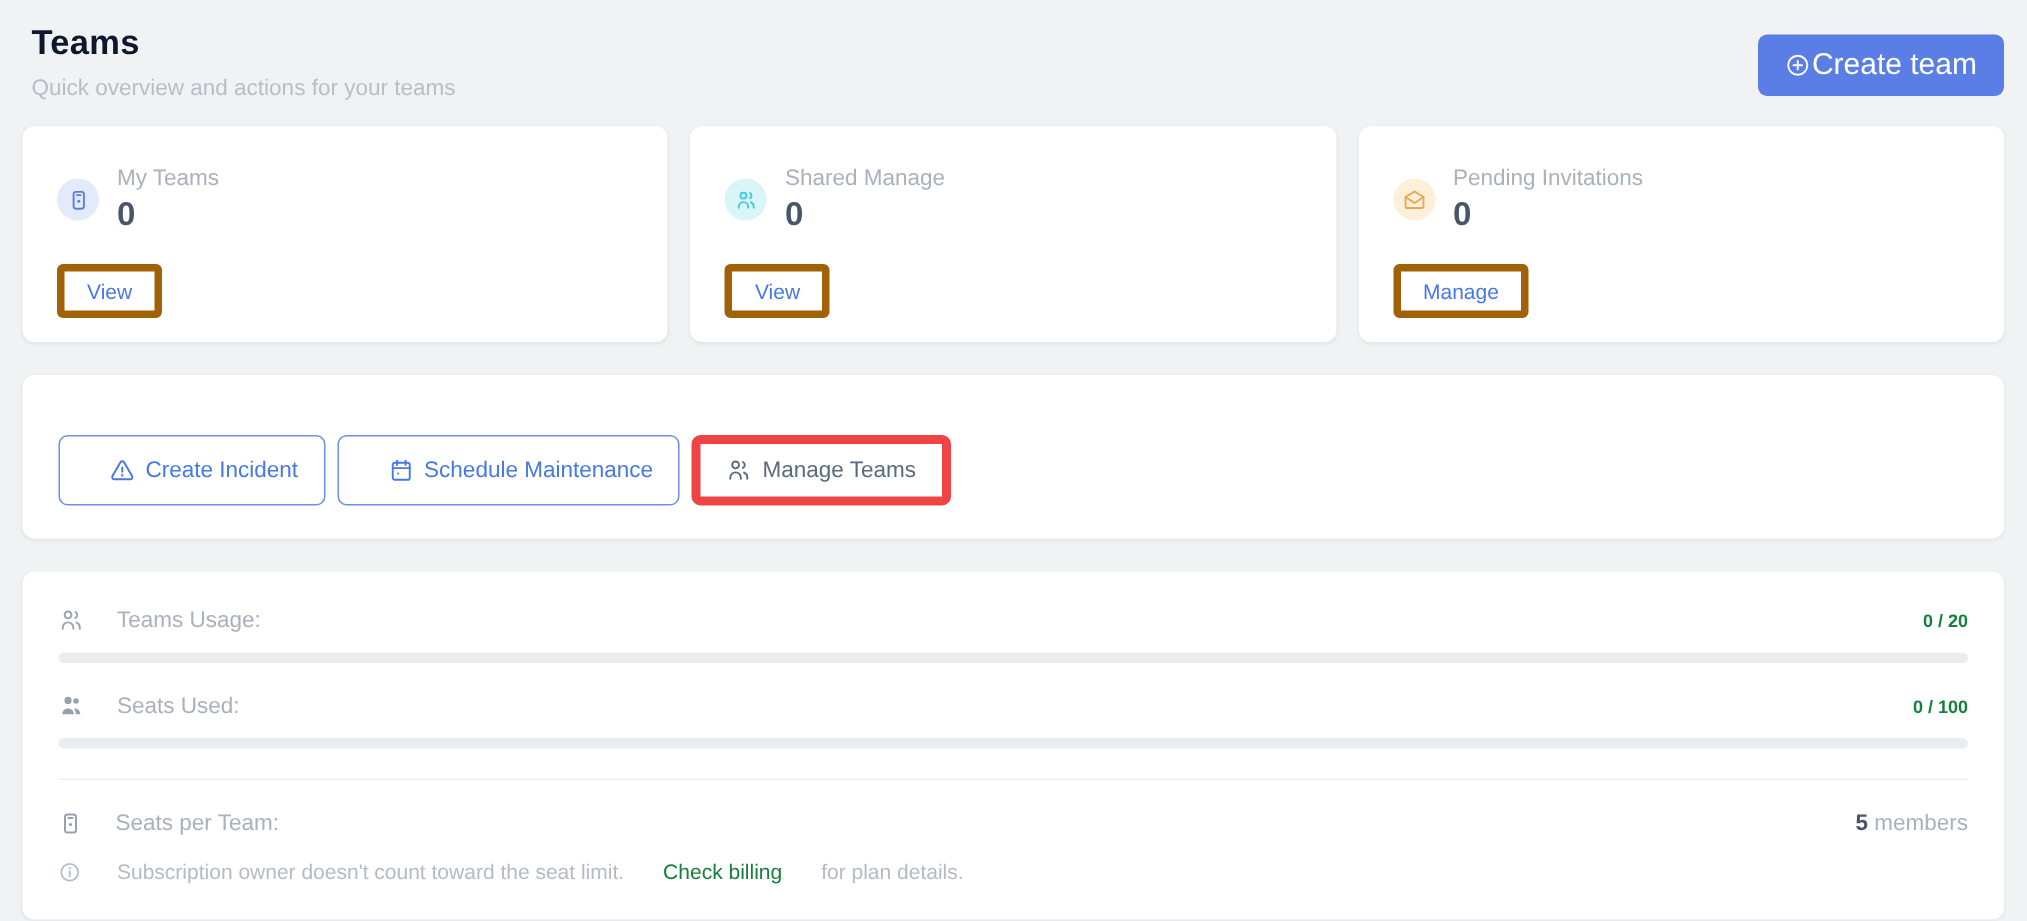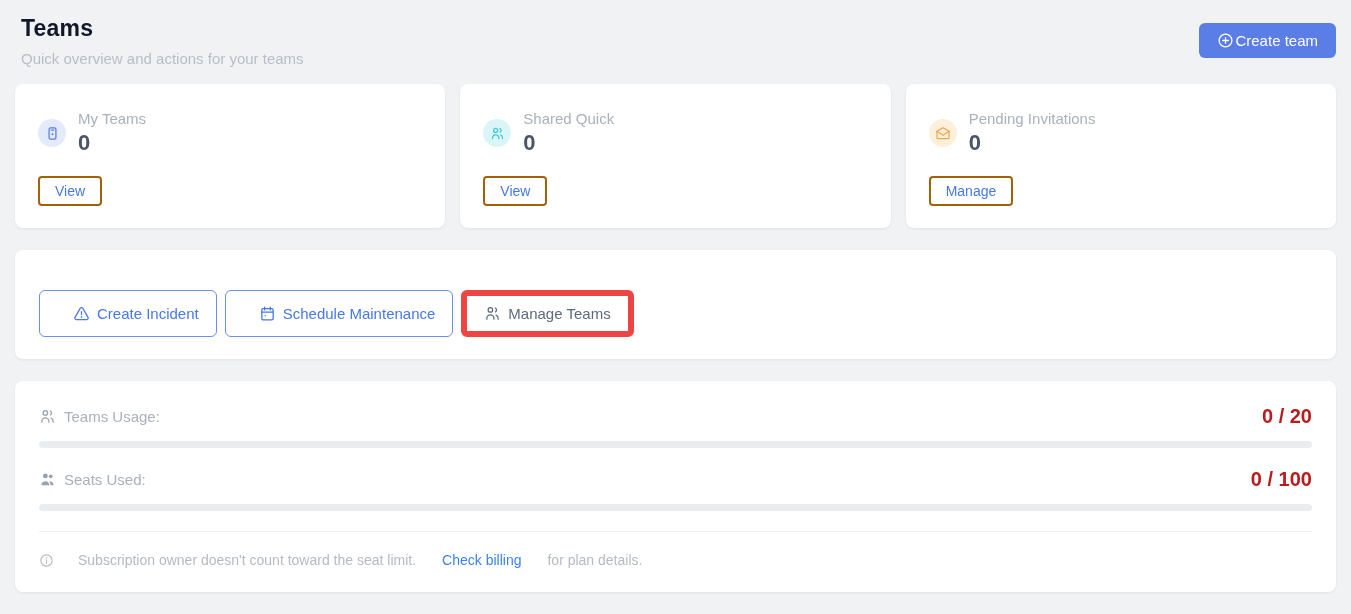--- a/index.html
+++ b/index.html
@@ -12,42 +12,42 @@
   }
   .page { padding: 15px 15px 0 15px; }
 
   
   .header { display: flex; justify-content: space-between; align-items: flex-start; padding: 0 0 0 6px; }
   .page-title { font-size: 23px; font-weight: bold; color: #0f172a; letter-spacing: .2px; }
   .page-subtitle { font-size: 15px; color: #b8bec8; margin-top: 8px; }
   .btn-create {
     display: inline-flex; align-items: center; gap: 1px;
     background: #5a7ee6; color: #fff; border: none; border-radius: 6px;
-    font-size: 15px; padding: 9px 18px; margin-top: 8px; cursor: pointer;
+    font-size: 20px; padding: 9px 18px; margin-top: 8px; cursor: pointer;
     font-family: "Liberation Sans", sans-serif;
   }
 
   
   .cards-row { display: flex; gap: 15px; margin-top: 17px; }
   .stat-card {
     flex: 1; background: #fff; border-radius: 8px; height: 144px;
     box-shadow: 0 1px 3px rgba(25,39,60,.07);
     padding: 26px 22px 20px 23px;
   }
   .stat-top { display: flex; align-items: center; }
   .icon-circle {
     width: 28px; height: 28px; border-radius: 50%;
     display: flex; align-items: center; justify-content: center;
     flex: 0 0 28px; margin-right: 12px;
   }
   .stat-label { font-size: 15px; color: #a9b1bc; }
   .stat-count { font-size: 22px; font-weight: bold; color: #4a5568; margin-top: 3px; }
   .btn-outline-blue {
     margin-top: 20px; background: #fff; color: #4678e6;
-    border: 2px solid #a16207; border-radius: 4px;
+    border: 5px solid #a16207; border-radius: 4px;
     font-size: 14px; padding: 5px 15px; cursor: pointer;
     font-family: "Liberation Sans", sans-serif;
   }
 
   
   .panel {
     background: #fff; border-radius: 8px; box-shadow: 0 1px 3px rgba(25,39,60,.07);
     margin-top: 22px; padding: 22px 24px;
   }
   .panel-title { font-size: 18px; font-weight: bold; color: #333f50; }
@@ -57,33 +57,33 @@
     background: #fff; border-radius: 6px; font-size: 15px;
     padding: 9px 17px; cursor: pointer;
     font-family: "Liberation Sans", sans-serif;
   }
   .btn-action.blue { color: #4678e6; border: 1px solid #6b8fea; padding-left: 33px; }
   .btn-action.gray { color: #5c6a7e; border: 6px solid #ef4444; }
 
   
   .usage-panel { padding: 24px 24px 24px 24px; }
   .usage-row { display: flex; justify-content: space-between; align-items: center; }
-  .usage-label { display: flex; align-items: center; gap: 8px; font-size: 15px; color: #a9b1bc; }
+  .usage-label { display: flex; align-items: center; gap: 22px; font-size: 15px; color: #a9b1bc; }
   .usage-label svg { color: #97a1b0; }
-  .usage-value { font-size: 20px; font-weight: bold; color: #b91c1c; }
+  .usage-value { font-size: 12px; font-weight: bold; color: #15803d; }
   .progress-track {
     margin-top: 13px; height: 7px; border-radius: 4px; background: #e9edf0;
     overflow: hidden; margin-bottom: 20px;
   }
   .progress-fill { height: 100%; background: #5a7ee6; border-radius: 4px; width: 0%; }
   .usage-divider { border: none; border-top: 1px solid #edeff2; margin: 0 0 20px 0; }
   .seats-value { font-size: 15px; color: #a9b1bc; }
   .seats-value b { color: #4a5568; font-size: 15px; }
   .note { display: flex; align-items: center; gap: 24px; margin-top: 16px; font-size: 14px; color: #b4bbc4; }
-  .note a { color: #3b82f6; text-decoration: none; margin: 0 2px; cursor: pointer; }
+  .note a { color: #15803d; text-decoration: none; margin: 0 2px; cursor: pointer; }
   svg { display: block; }
 </style>
 </head>
 <body>
 
 <div class="page">
 
   <div class="header">
     <div>
       <div class="page-title">Teams</div>
@@ -124,21 +124,21 @@
       <div class="stat-top">
         <span class="icon-circle" style="background:#d9f5f7">
           <svg width="15" height="15" viewBox="0 0 24 24" fill="none" stroke="#3fcdd4" stroke-width="2" stroke-linecap="round" stroke-linejoin="round">
             <circle cx="9" cy="7" r="3.2"></circle>
               <path d="M4 20v-1a5 5 0 0 1 5-5h0a5 5 0 0 1 5 5v1"></path>
               <path d="M16 4.2a3.2 3.2 0 0 1 0 5.6"></path>
               <path d="M17 14.2a5 5 0 0 1 3 4.8v1"></path>
           </svg>
         </span>
         <div>
-          <div class="stat-label">Shared Quick</div>
+          <div class="stat-label">Shared Manage</div>
           <div class="stat-count">0</div>
         </div>
       </div>
       <button class="btn-outline-blue">View</button>
     </div>
 
     <div class="stat-card">
       <div class="stat-top">
         <span class="icon-circle" style="background:#fdf0da">
           <svg width="16" height="16" viewBox="0 0 24 24" fill="none" stroke="#f0a44e" stroke-width="1.8" stroke-linecap="round" stroke-linejoin="round">
@@ -232,20 +232,33 @@
         <span>Seats Used:</span>
       </div>
       <div class="usage-value">0 / 100</div>
     </div>
     <div class="progress-track">
       <div class="progress-fill" style="width: 0%;"></div>
     </div>
 
     <hr class="usage-divider">
 
+    <div class="usage-row">
+      <div class="usage-label">
+        <span>
+          <svg width="16" height="16" viewBox="0 0 24 24" fill="none" stroke="#97a1b0" stroke-width="2" stroke-linecap="round">
+            <rect x="6.5" y="3" width="11" height="18" rx="2.5"></rect>
+              <line x1="10" y1="6.5" x2="14" y2="6.5"></line>
+              <circle cx="12" cy="13" r="1.6" fill="#97a1b0" stroke="none"></circle>
+          </svg>
+        </span>
+        <span>Seats per Team:</span>
+      </div>
+      <div class="seats-value"><b>5</b><span> members</span></div>
+    </div>
 
     <div class="note">
       <span>
         <svg width="15" height="15" viewBox="0 0 24 24" fill="none" stroke="#b4bbc4" stroke-width="1.8" stroke-linecap="round">
           <circle cx="12" cy="12" r="9"></circle>
             <line x1="12" y1="11" x2="12" y2="16.5"></line>
             <circle cx="12" cy="7.8" r="0.4" fill="#b4bbc4"></circle>
         </svg>
       </span>
       <span>Subscription owner doesn't count toward the seat limit.</span>

